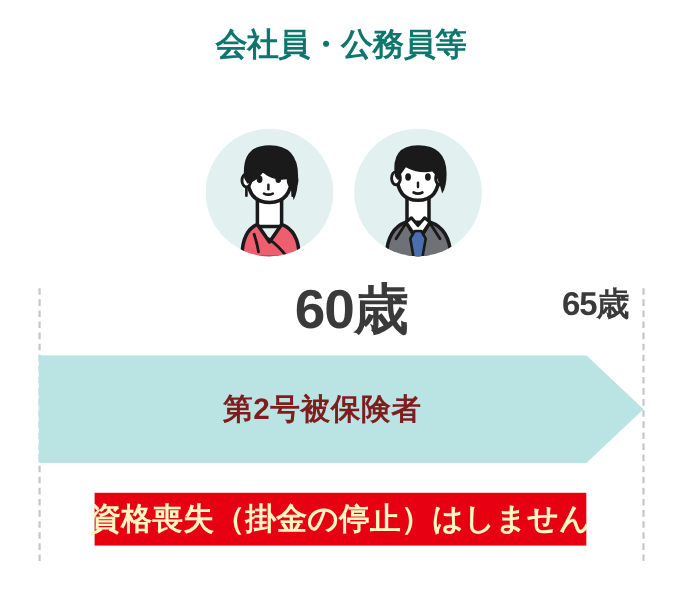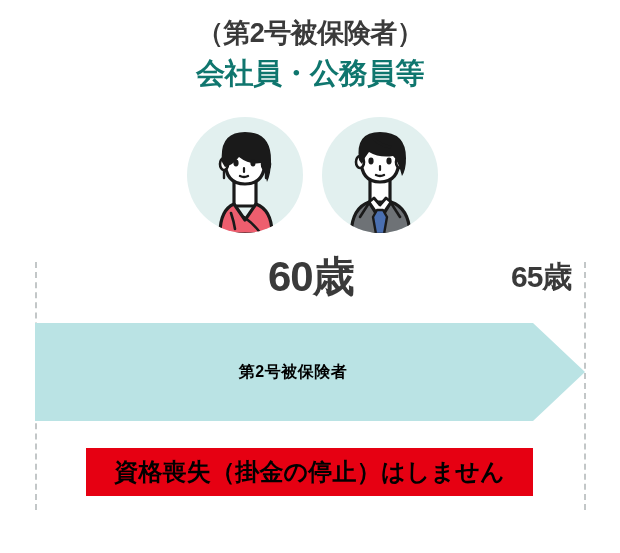--- a/index.html
+++ b/index.html
@@ -77,21 +77,21 @@
     position: absolute;
     font-weight: 900;
     color: #3a3a3a;
     letter-spacing: -1px;
     line-height: 1;
     white-space: nowrap;
   }
   #age-60 {
     left: 268px;
     top: 256px;
-    font-size: 42px;
+    font-size: 50px;
   }
   #age-65 {
     left: 511px;
     top: 262px;
     font-size: 30px;
   }
 
   
   #arrow-band {
     position: absolute;
@@ -107,53 +107,52 @@
   }
   #arrow-band-label {
     position: absolute;
     left: 0;
     top: 0;
     width: 516px;
     height: 98px;
     display: flex;
     align-items: center;
     justify-content: center;
-    font-size: 16px;
+    font-size: 27px;
     font-weight: 700;
-    color: #000000;
+    color: #7f1d1d;
     letter-spacing: 0.5px;
     white-space: nowrap;
   }
 
   
   #notice-banner {
     position: absolute;
     left: 86px;
     top: 448px;
     width: 447px;
     height: 48px;
     background: #e60012;
     display: flex;
     align-items: center;
     justify-content: center;
   }
   #notice-banner-label {
-    font-size: 24px;
+    font-size: 28px;
     font-weight: 700;
-    color: #000000;
+    color: #fef9c3;
     letter-spacing: 0.2px;
     white-space: nowrap;
     line-height: 1;
   }
 </style>
 </head>
 <body>
 
 <div id="heading">
-  <div class="sub">（第2号被保険者）</div>
   <div class="main">会社員・公務員等</div>
 </div>
 
 <div id="avatars">
 
   <div class="avatar" id="avatar-female">
     <svg viewBox="0 0 118 118" xmlns="http://www.w3.org/2000/svg">
       <defs>
         <clipPath id="clipF">
             <circle cx="59" cy="59" r="58"></circle>

